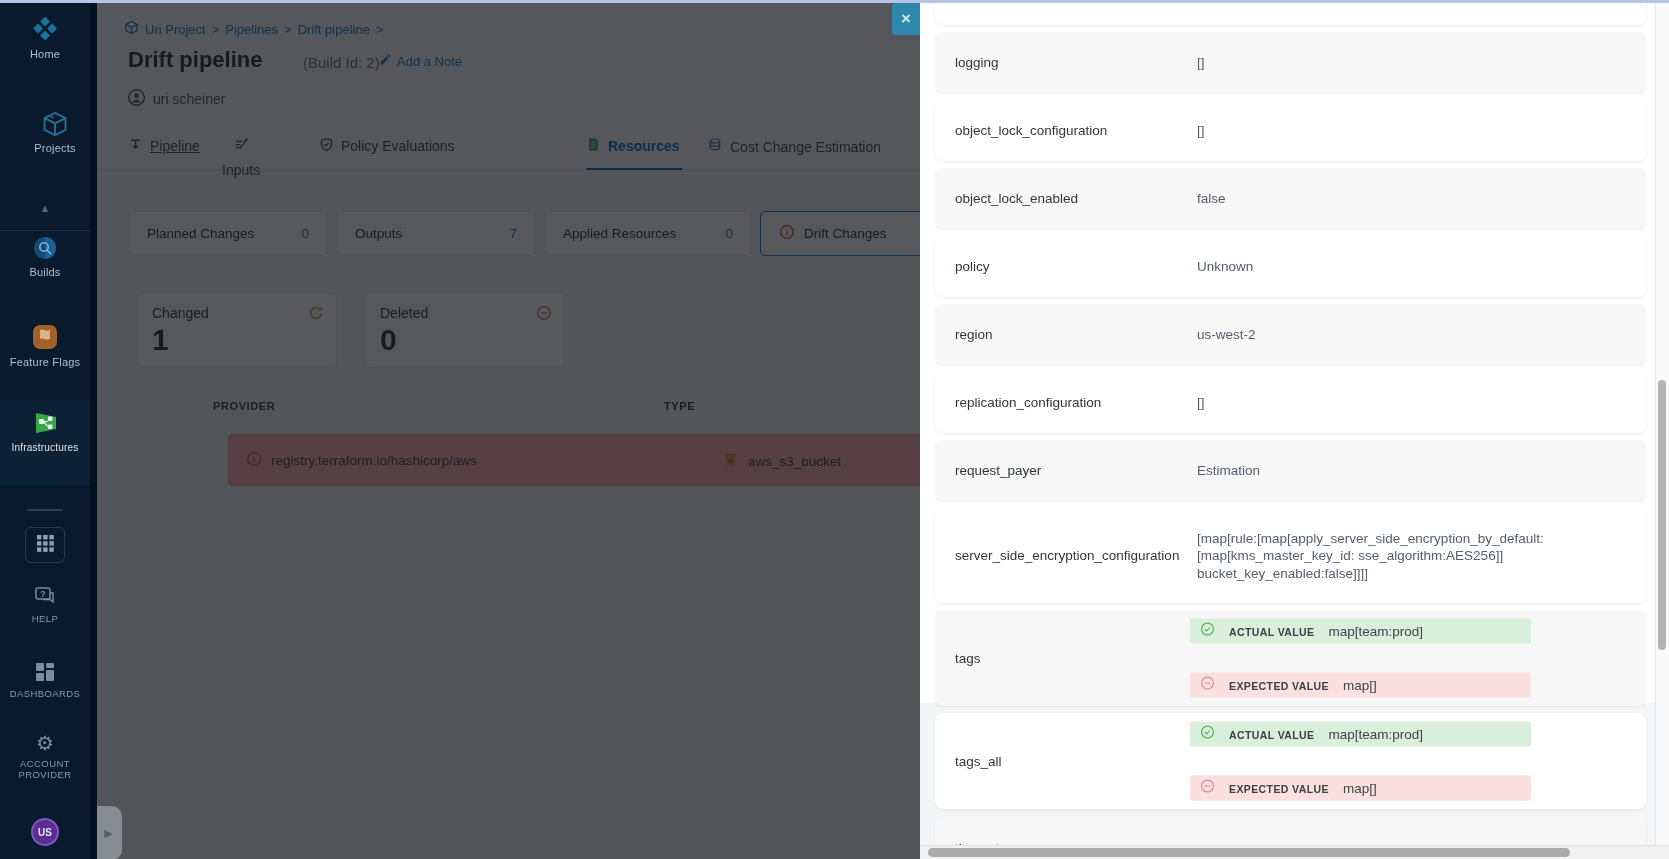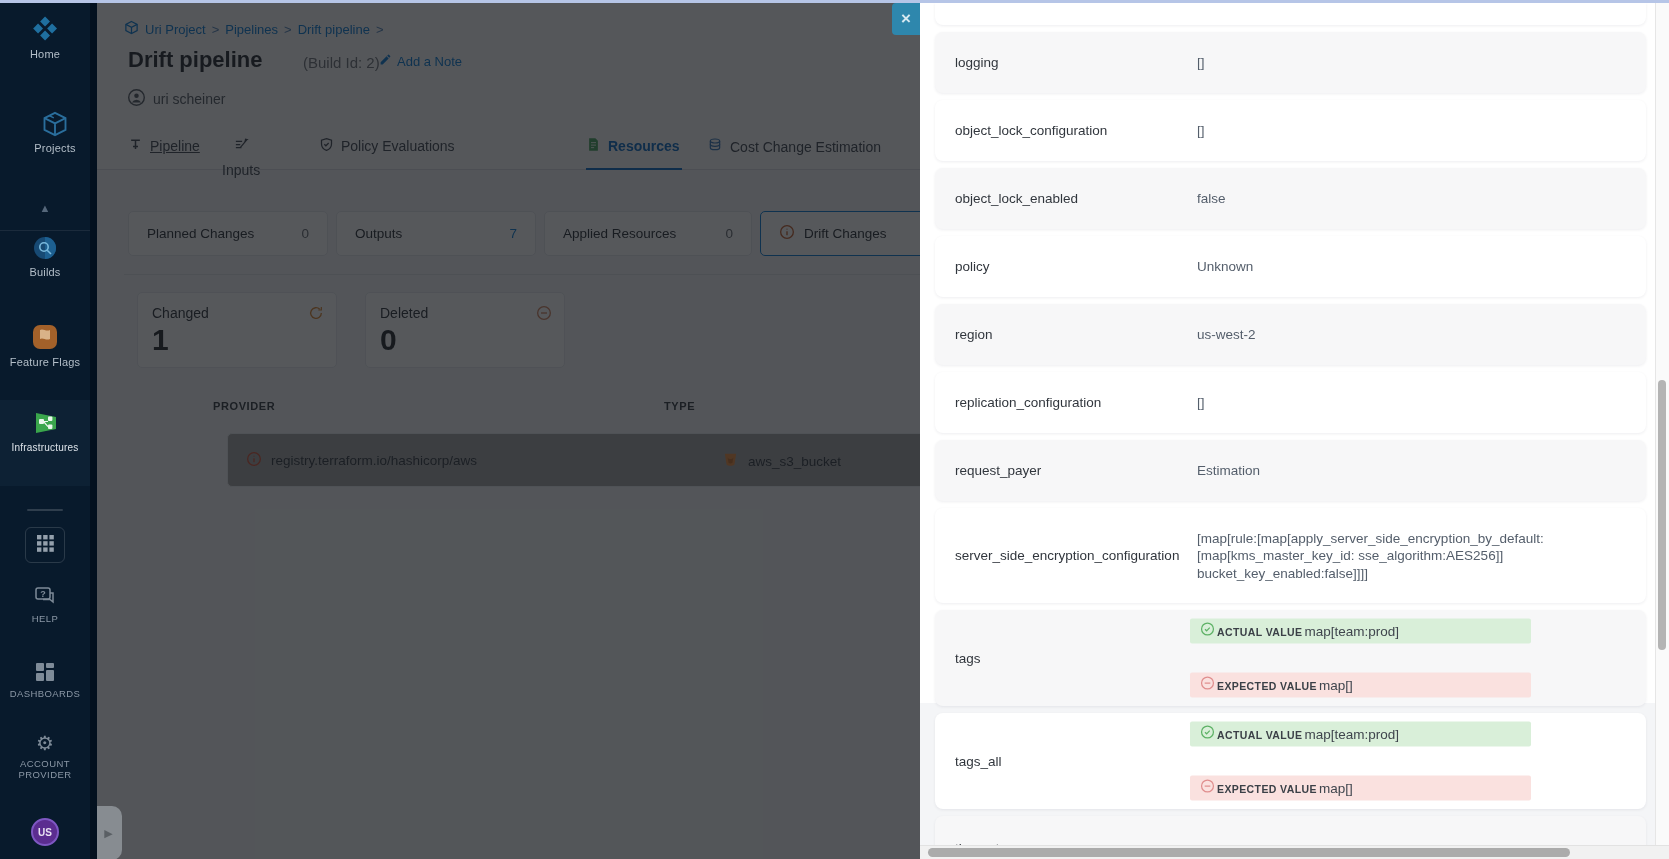--- a/index.html
+++ b/index.html
@@ -43,41 +43,41 @@
   .subcard .cnt.blue{color:#0278d5;}
   #subtab-drift{border:1.5px solid #0278d5;gap:9px;justify-content:flex-start;}
   #content-div{left:27px;top:271px;width:1545px;border-top:1px solid #dfe1e6;}
 
   .sumcard{position:absolute;top:289px;width:200px;height:76px;background:#fff;border:1px solid #e4e6eb;border-radius:5px;padding:12px 14px;}
   .sumcard .slab{font-size:14px;color:#272c33;}
   .sumcard .sval{font-size:30px;font-weight:bold;color:#1d2127;margin-top:4px;line-height:1;}
   .sumcard .sic{position:absolute;right:12px;top:12px;}
 
   .th{position:absolute;top:397px;font-size:11px;font-weight:bold;letter-spacing:.6px;color:#2c323a;margin-left:46px;}
-  #table-row{left:130px;top:430px;width:830px;height:54px;background:#a3a3a3;border:1px solid #e6e8ec;border-radius:5px;}
+  #table-row{left:130px;top:430px;width:830px;height:54px;background:#fca5a5;border:1px solid #e6e8ec;border-radius:5px;}
   .cell{position:absolute;top:17px;font-size:13.5px;color:#2e343c;display:flex;gap:9px;align-items:center;}
 
   
   #scrim{left:97px;top:3px;width:823px;height:856px;background:rgba(21,24,28,.72);z-index:5;}
   #expand-handle{left:95px;top:806px;width:27px;height:54px;background:#878c91;border-radius:0 10px 10px 0;z-index:6;display:flex;align-items:center;justify-content:center;color:#5a5f64;font-size:11px;}
 
   
   #drawer{left:920px;top:3px;width:735px;height:700px;background:#fff;z-index:10;}
   #close-btn{left:892px;top:3px;width:28px;height:32px;background:#2e87ad;border-radius:4px 0 0 4px;color:#d8e9f1;font-size:17px;font-weight:bold;display:flex;align-items:center;justify-content:center;z-index:11;}
   .drow{position:relative;margin:0 9px 7px 15px;width:711px;border-radius:8px;background:#fff;box-shadow:0 1px 3px rgba(40,41,61,.08);display:flex;align-items:center;}
   .drow.shade{background:#f7f7f8;}
   .drow .dkey{padding-left:20px;width:242px;font-size:13.5px;color:#31363d;}
   .drow .dval{position:absolute;left:262px;top:50%;transform:translateY(-50%);width:400px;font-size:13.5px;color:#545e6b;line-height:1.3;}
   #row-partial{height:22px;border-radius:0 0 8px 8px;}
   .h61{height:61px;} .h95{height:95px;} .h96{height:96px;}
   #row-timeouts{height:110px;align-items:flex-start;}
   #row-timeouts .dkey{padding-top:25px;}
   #row-timeouts .dval{top:25px;transform:none;}
   .badges{position:absolute;left:255px;top:50%;transform:translateY(-50%);display:flex;flex-direction:column;gap:9px;}
-  .badge{width:341px;height:25px;border-radius:2px;display:flex;align-items:center;gap:2px;padding:12px 10px;}
+  .badge{width:341px;height:25px;border-radius:2px;display:flex;align-items:center;gap:14px;padding:12px 10px;}
   .badge.actual{background:#d9efd9;}
   .badge.expected{background:#fae1df;margin-top:20px;}
   .badge .blabel{font-size:10.5px;font-weight:bold;letter-spacing:.4px;color:#3b4047;}
   .badge .bval{font-size:13.5px;color:#3f454d;}
 
   
   #vtrack{left:1655px;top:3px;width:14px;height:856px;background:#fafafa;border-left:1px solid #e6e6e6;z-index:12;}
   #vthumb{left:1658px;top:380px;width:8px;height:270px;background:#b4b4b4;border-radius:4px;z-index:13;}
   #htrack{left:920px;top:845px;width:749px;height:14px;background:#f1f1f1;border-top:1px solid #e2e2e2;z-index:14;}
   #hthumb{left:928px;top:848px;width:642px;height:9px;background:#ababab;border-radius:5px;z-index:15;}

